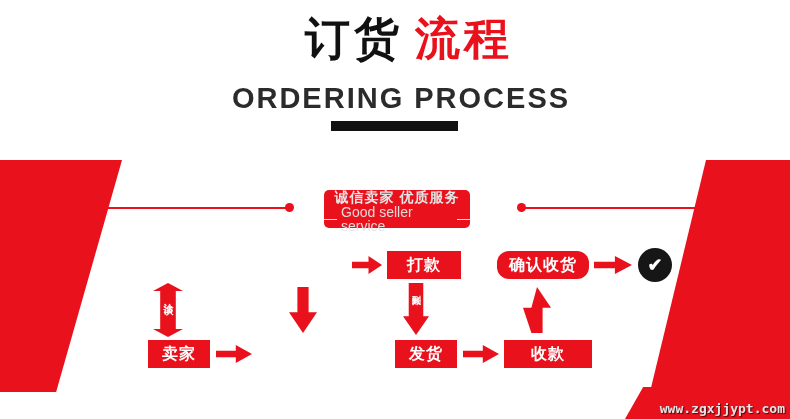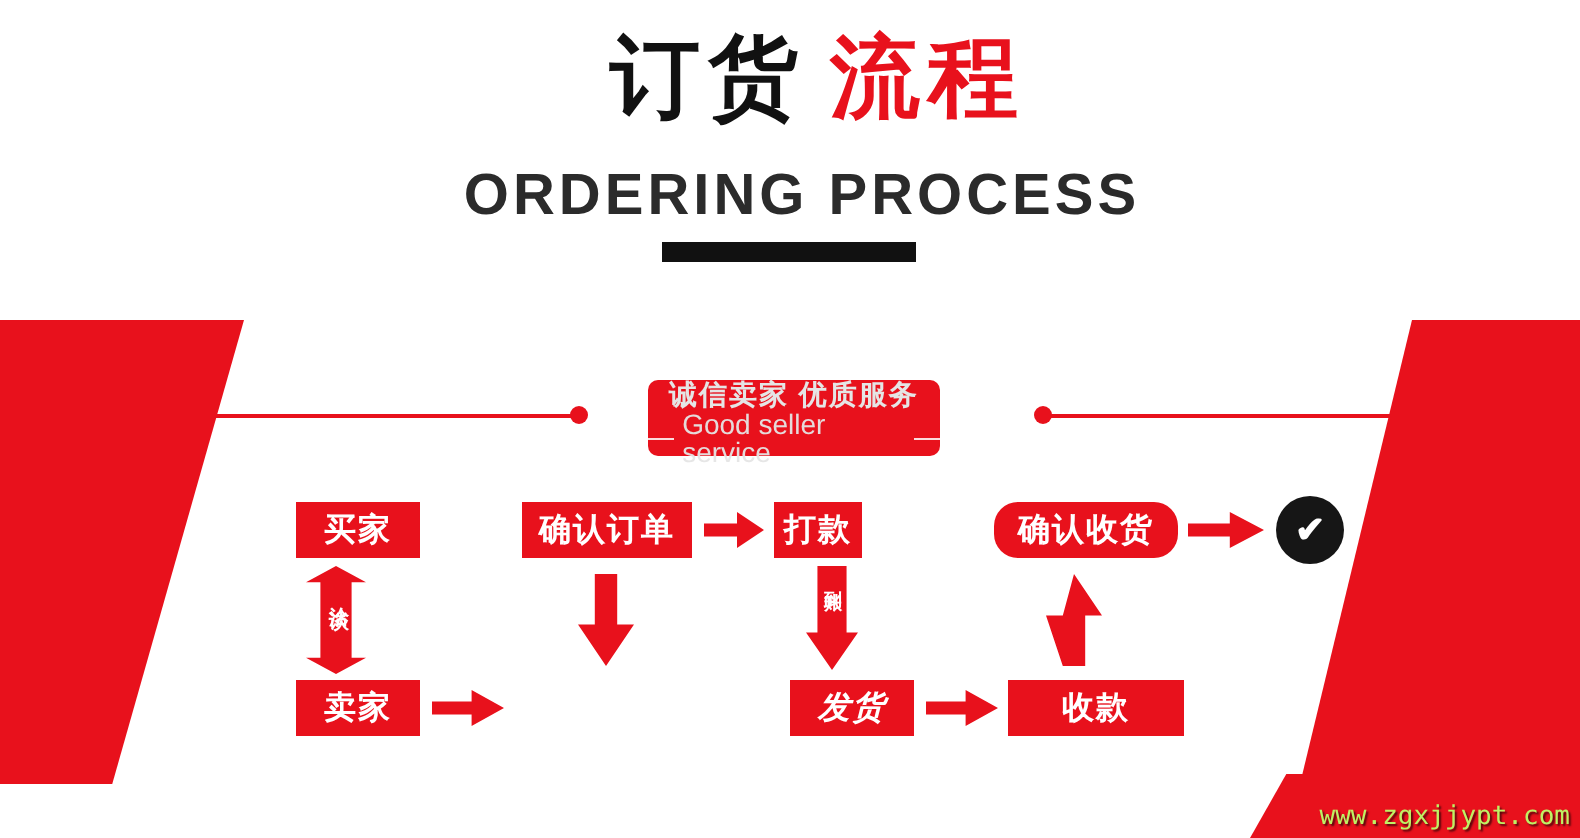--- a/index.html
+++ b/index.html
@@ -22,21 +22,21 @@
   .title-bar{position:absolute;top:121px;left:331px;width:127px;height:10px;background:var(--dark);}
   
   .shape{position:absolute;background:var(--red);}
   .shape-left{left:0;top:160px;width:122px;height:232px;
     clip-path:polygon(0 0,100% 0,46% 100%,0 100%);}
   .shape-right{left:650px;top:160px;width:140px;height:232px;
     clip-path:polygon(40% 0,100% 0,100% 100%,0 100%);}
   .shape-bottom{left:625px;top:387px;width:165px;height:32px;
     clip-path:polygon(11% 0,100% 0,100% 100%,0 100%);}
   .watermark{
-    position:absolute;right:5px;bottom:3px;color:#bef264;font-weight:normal;
+    position:absolute;right:5px;bottom:3px;color:#e5e5e5;font-weight:bold;
     font-family:"DejaVu Sans Mono",monospace;font-size:13px;
     text-shadow:1px 1px 1px rgba(0,0,0,0.65);
   }
   
   .hline{position:absolute;top:207px;height:2px;background:var(--red);}
   .hline-left{left:100px;width:188px;}
   .hline-right{left:524px;width:172px;}
   .dot{position:absolute;top:203px;width:9px;height:9px;border-radius:50%;background:var(--red);}
   .dot-left{left:285px;}
   .dot-right{left:517px;}
@@ -50,25 +50,25 @@
   .badge-l2 i{display:block;width:14px;height:1px;background:rgba(255,255,255,.9);}
   
   .fbox{
     position:absolute;height:28px;background:var(--red);color:#fff;
     font-size:16px;font-weight:bold;letter-spacing:1px;
     display:flex;align-items:center;justify-content:center;
   }
   .row1{top:251px;} .row2{top:340px;}
   .b-buyer{left:148px;width:62px;}
   .b-confirm-order{left:261px;width:85px;}
-  .b-pay{left:387px;width:44px;}
+  .b-pay{left:387px;width:74px;}
   .b-confirm-receipt{left:497px;width:92px;border-radius:12px;}
   .b-seller{left:148px;width:62px;}
   .b-create-order{left:258px;width:88px;}
-  .b-ship{left:395px;width:62px;font-style:italic;}
+  .b-ship{left:395px;width:62px;}
   .b-collect{left:504px;width:88px;}
   
   .ar{position:absolute;background:var(--red);}
   .ar-right{height:18px;top:256px;
     clip-path:polygon(0 32%,55% 32%,55% 0,100% 50%,55% 100%,55% 68%,0 68%);}
   .ar-right.r2{top:345px;}
   .a1{left:352px;width:30px;}
   .a2{left:594px;width:38px;}
   .a3{left:216px;width:36px;}
   .a4{left:463px;width:36px;}
@@ -121,22 +121,20 @@
     <div class="badge-l1">诚信卖家 优质服务</div>
     <div class="badge-l2">
       <i></i>
       <span>Good seller service</span>
       <i></i>
     </div>
   </div>
   <div class="dot dot-right"></div>
   <div class="hline hline-right"></div>
 
-  <div class="fbox row1 b-buyer">买家</div>
-  <div class="fbox row1 b-confirm-order">确认订单</div>
   <div class="ar ar-right a1"></div>
   <div class="fbox row1 b-pay">打款</div>
   <div class="fbox row1 b-confirm-receipt">确认收货</div>
   <div class="ar ar-right a2"></div>
   <div class="check-circle">✔</div>
 
   <div class="ar ar-vlabel"></div>
   <div class="vtext vtext-negotiate">洽谈</div>
   <div class="ar ar-down"></div>
   <div class="ar ar-downlabel"></div>

